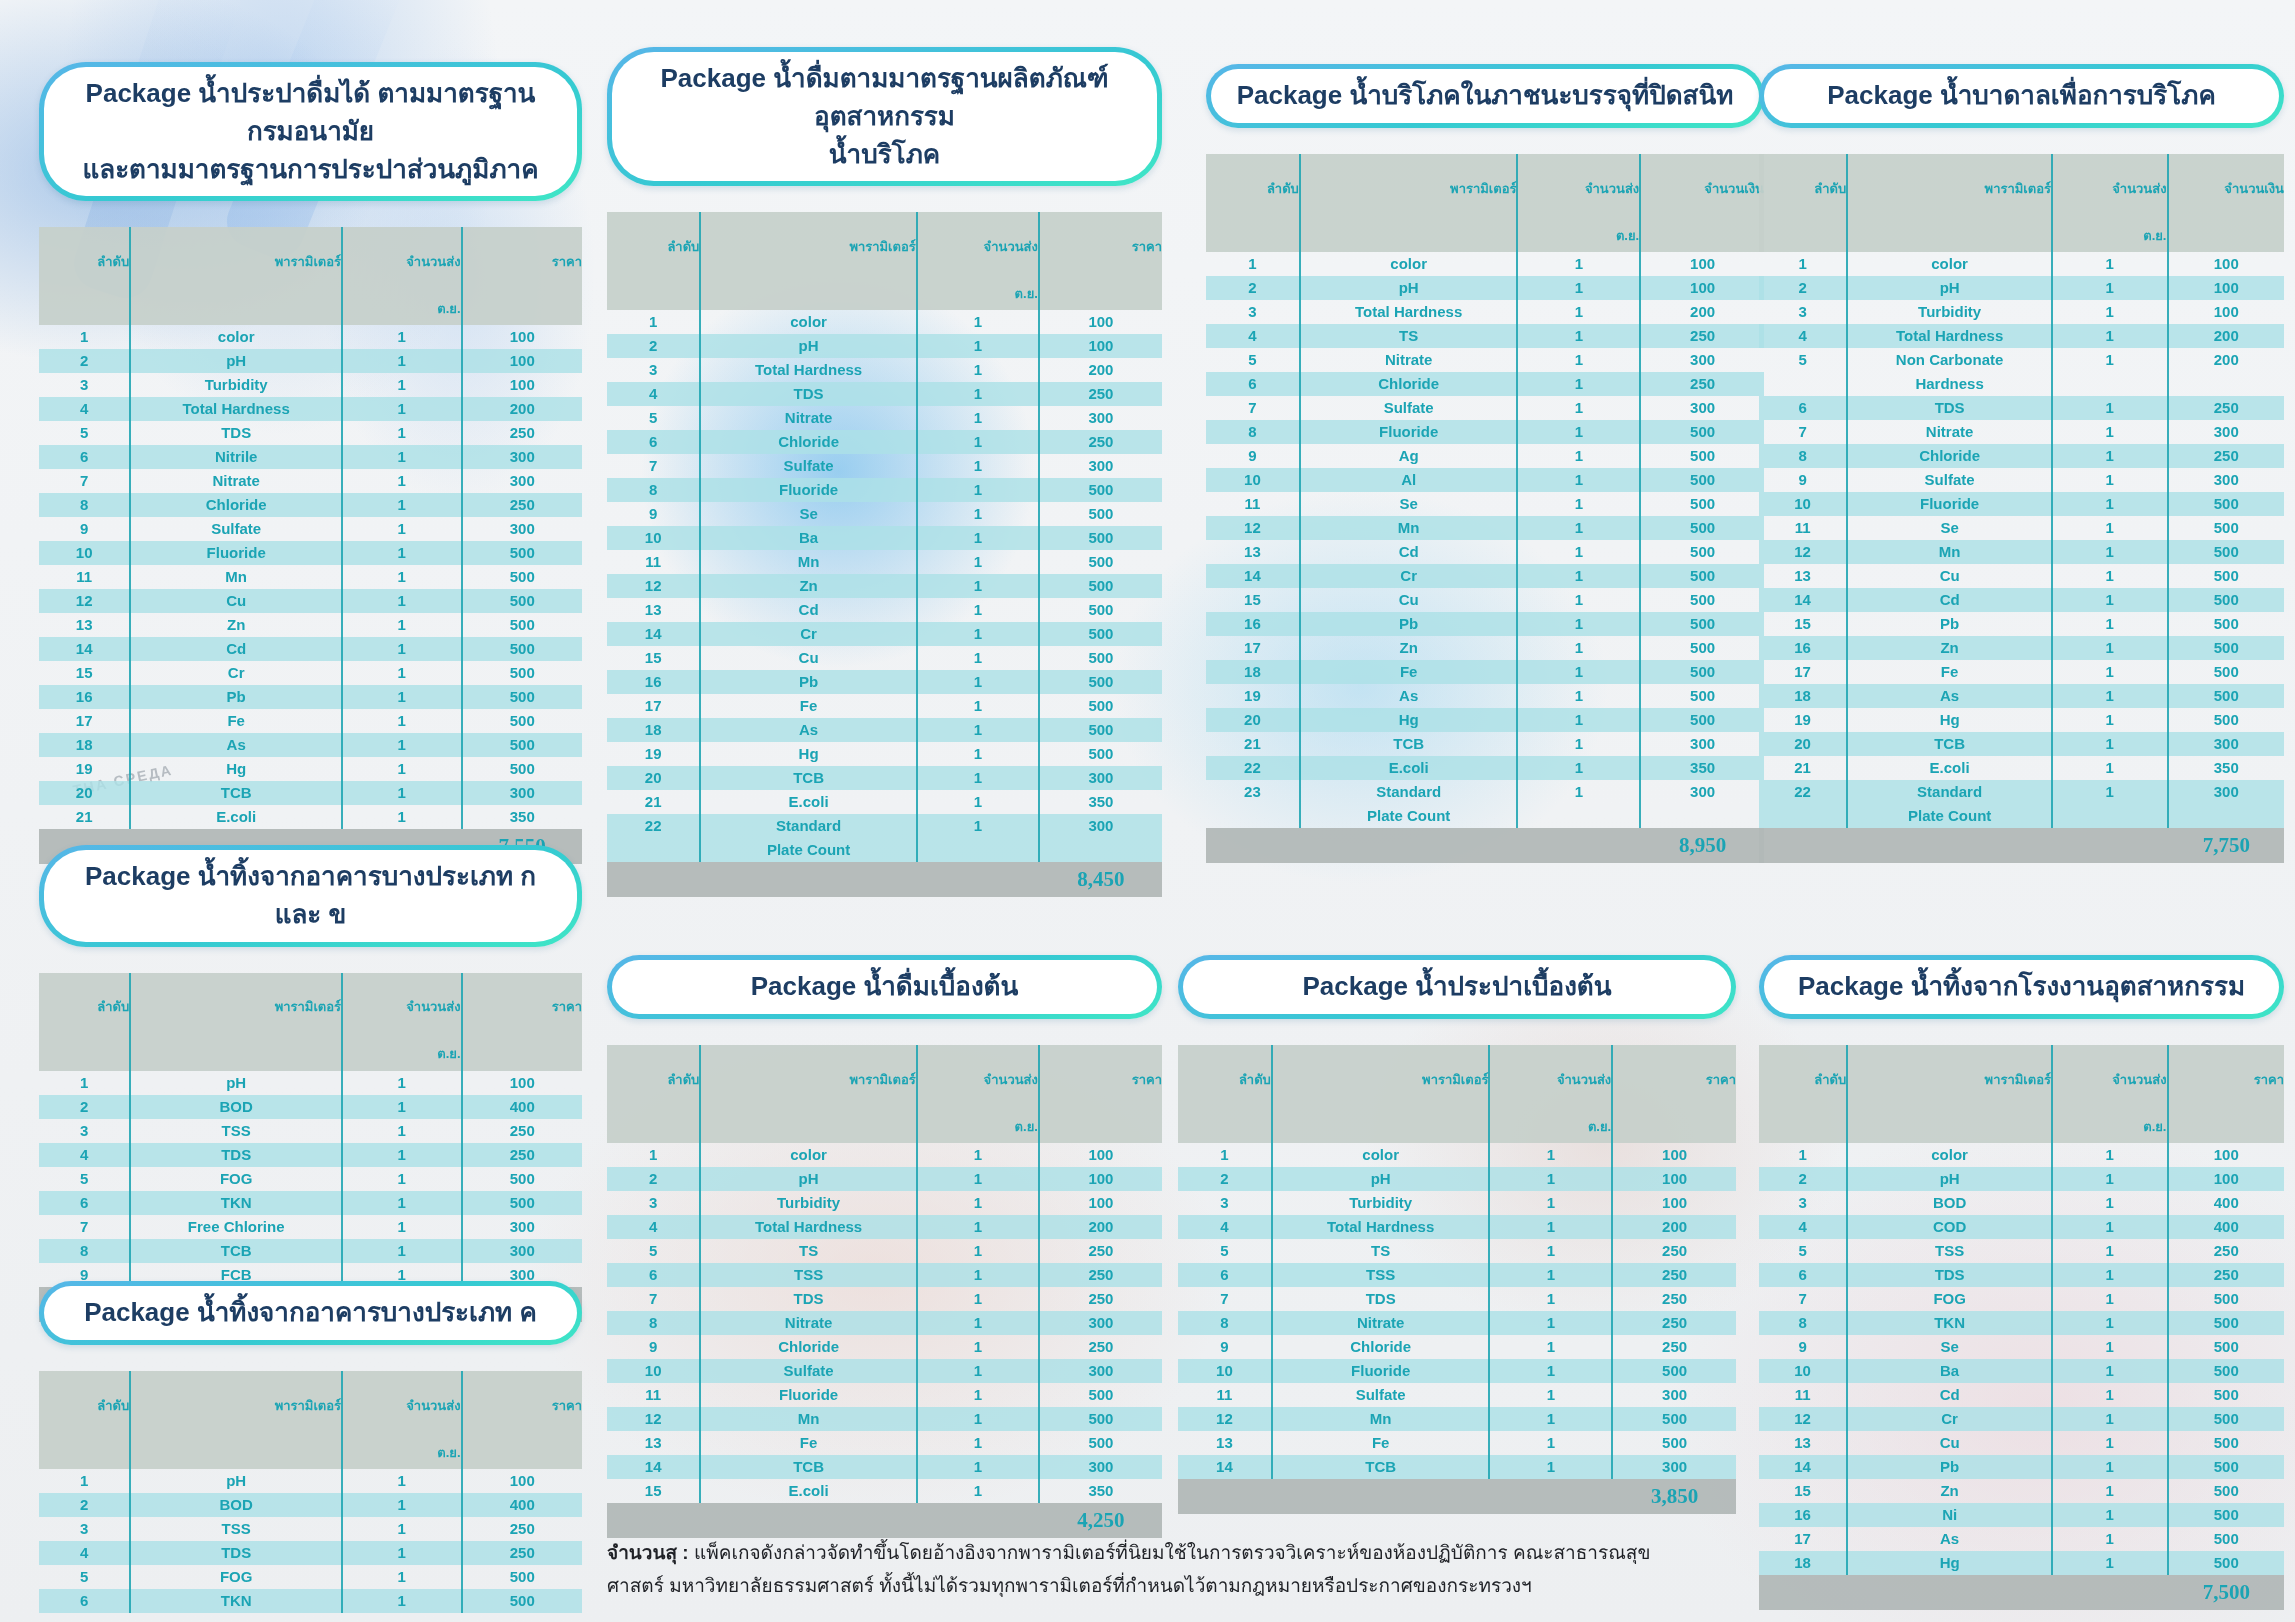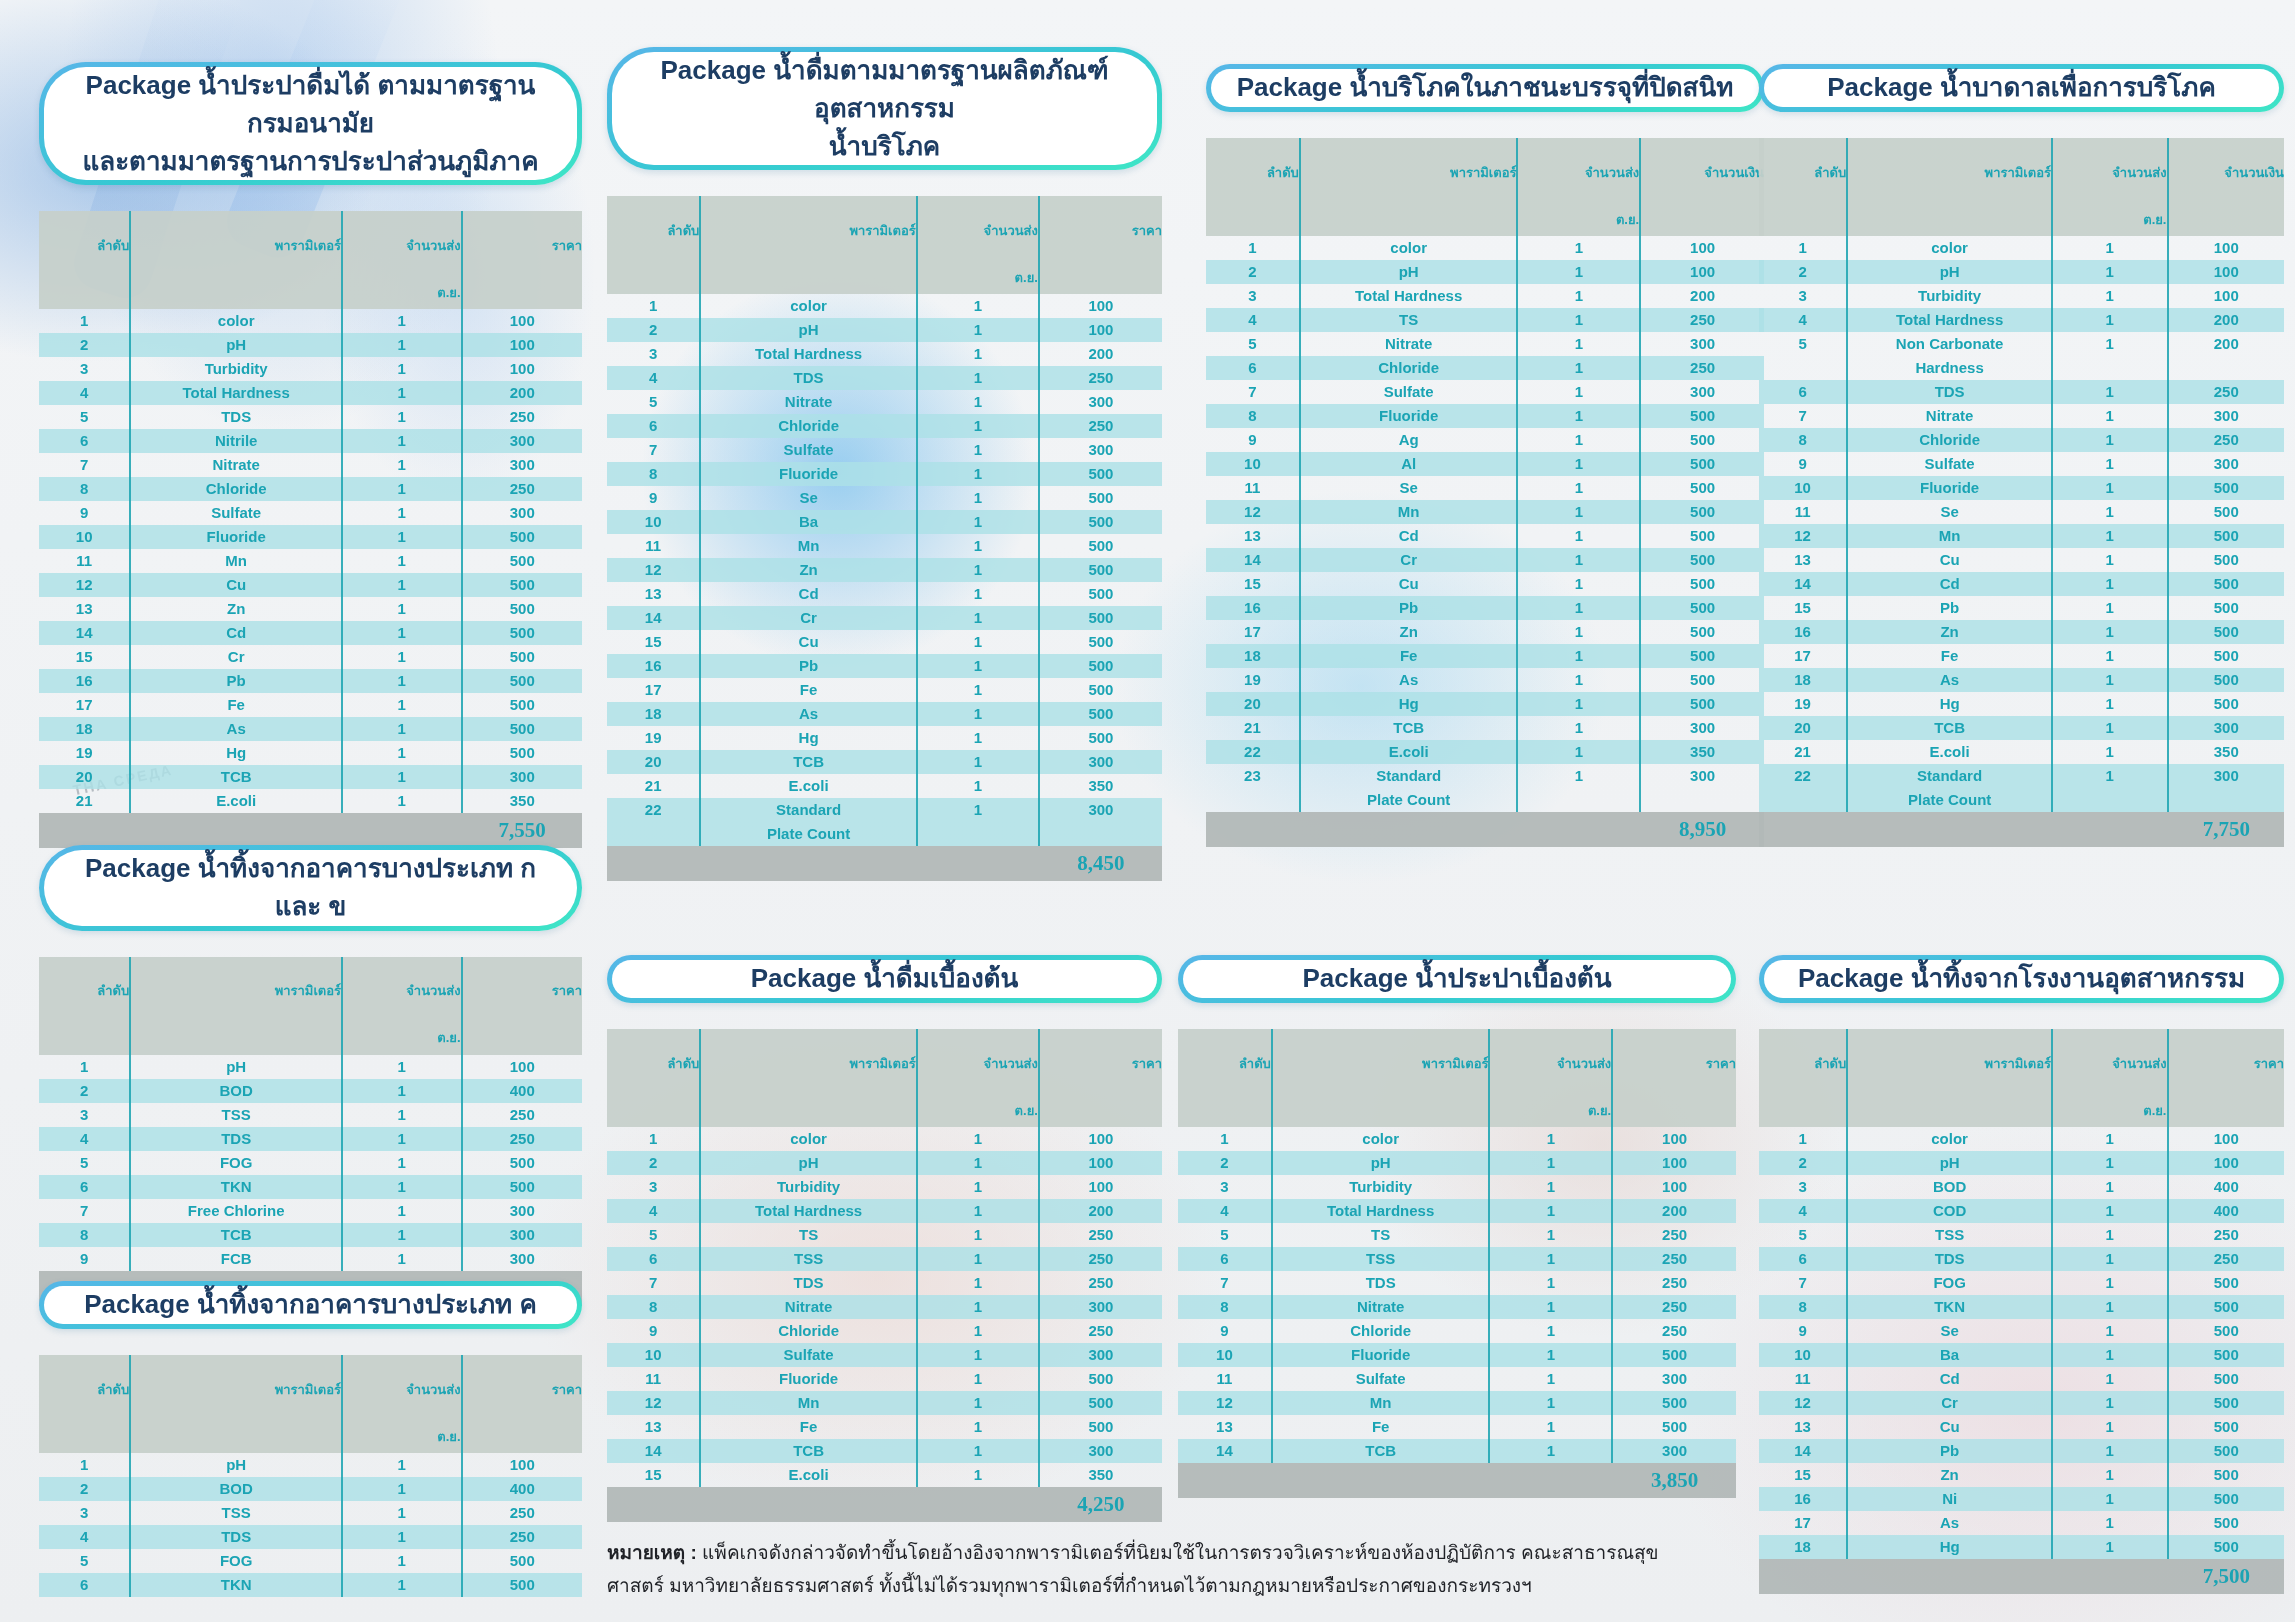--- a/index.html
+++ b/index.html
@@ -29,21 +29,21 @@
   #pkg8 { left:1178px; top:955px; width:558px; }
   #pkg9 { left:1759px; top:955px; width:525px; }
 
   .pill {
     background:linear-gradient(165deg,#57b6e8 0%, #35c9d2 55%, #3fe6c6 100%);
     border-radius:47px; padding:5.2px;
     box-shadow:0 2.6px 6.5px rgba(60,120,160,.18);
   }
   .pill-inner {
     background:#ffffff; border-radius:42px;
-    padding:0 22px; text-align:center;
+    padding:8px 22px; text-align:center;
     color:#1d3d63; font-weight:bold; font-size:26px; line-height:1.45;
   }
   .tbl { margin-top:26px; }
   .thead {
     display:grid; grid-template-columns:17% 39% 22% 22%;
     background:rgba(198,208,202,.93); min-height:98px;
   }
   .th {
     color:#1ba4b4; font-weight:bold; font-size:13px;
     text-align:right; padding-top:23.6px;
@@ -1142,15 +1142,15 @@
         <div class="td cline">1</div>
         <div class="td">500</div>
       </div>
       <div class="total">
         <div class="num">7,500</div>
       </div>
     </div>
   </section>
 
 <div id="note">
-  <b>หมายเหตุ :</b><span> แพ็คเกจดังกล่าวจัดทำขึ้นโดยอ้างอิงจากพารามิเตอร์ที่นิยมใช้ในการตรวจวิเคราะห์ของห้องปฏิบัติการ คณะสาธารณสุขศาสตร์ มหาวิทยาลัยธรรมศาสตร์ ทั้งนี้ไม่ได้รวมทุกพารามิเตอร์ที่กำหนดไว้ตามกฎหมายหรือประกาศของกระทรวงฯ</span>
+  <b>จำนวนสุ :</b><span> แพ็คเกจดังกล่าวจัดทำขึ้นโดยอ้างอิงจากพารามิเตอร์ที่นิยมใช้ในการตรวจวิเคราะห์ของห้องปฏิบัติการ คณะสาธารณสุขศาสตร์ มหาวิทยาลัยธรรมศาสตร์ ทั้งนี้ไม่ได้รวมทุกพารามิเตอร์ที่กำหนดไว้ตามกฎหมายหรือประกาศของกระทรวงฯ</span>
 </div>
 
 
 </body></html>

